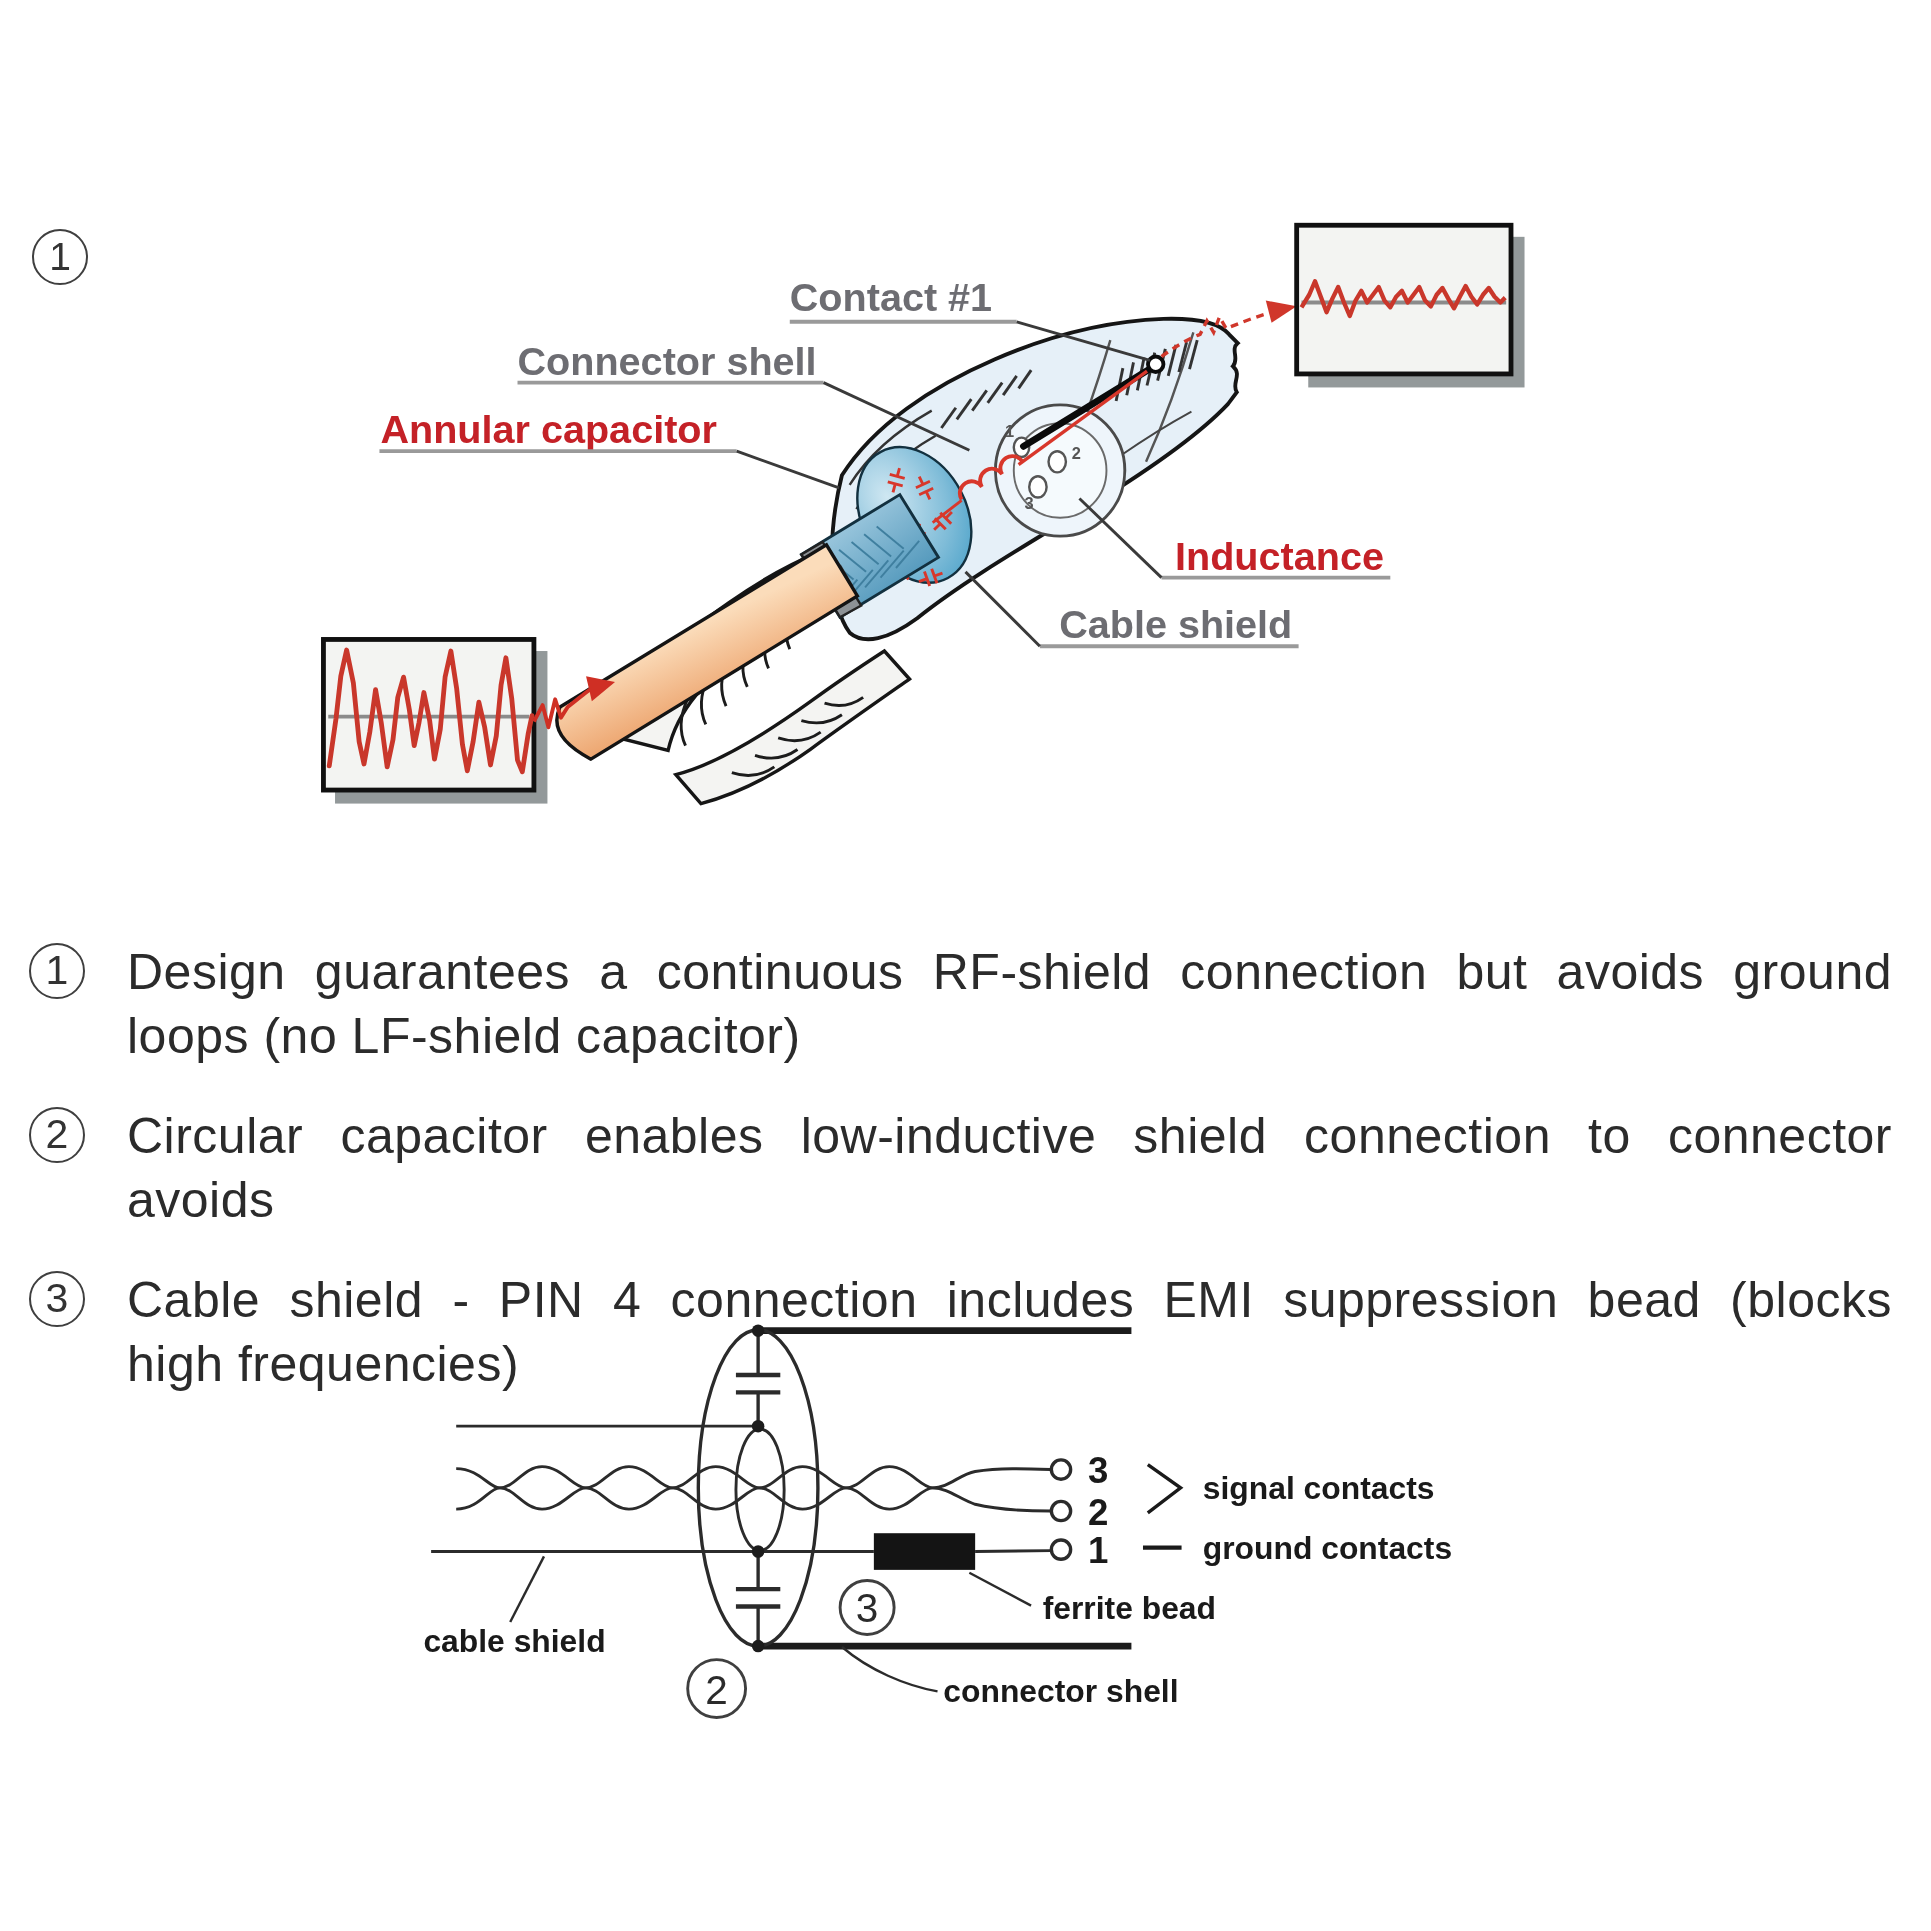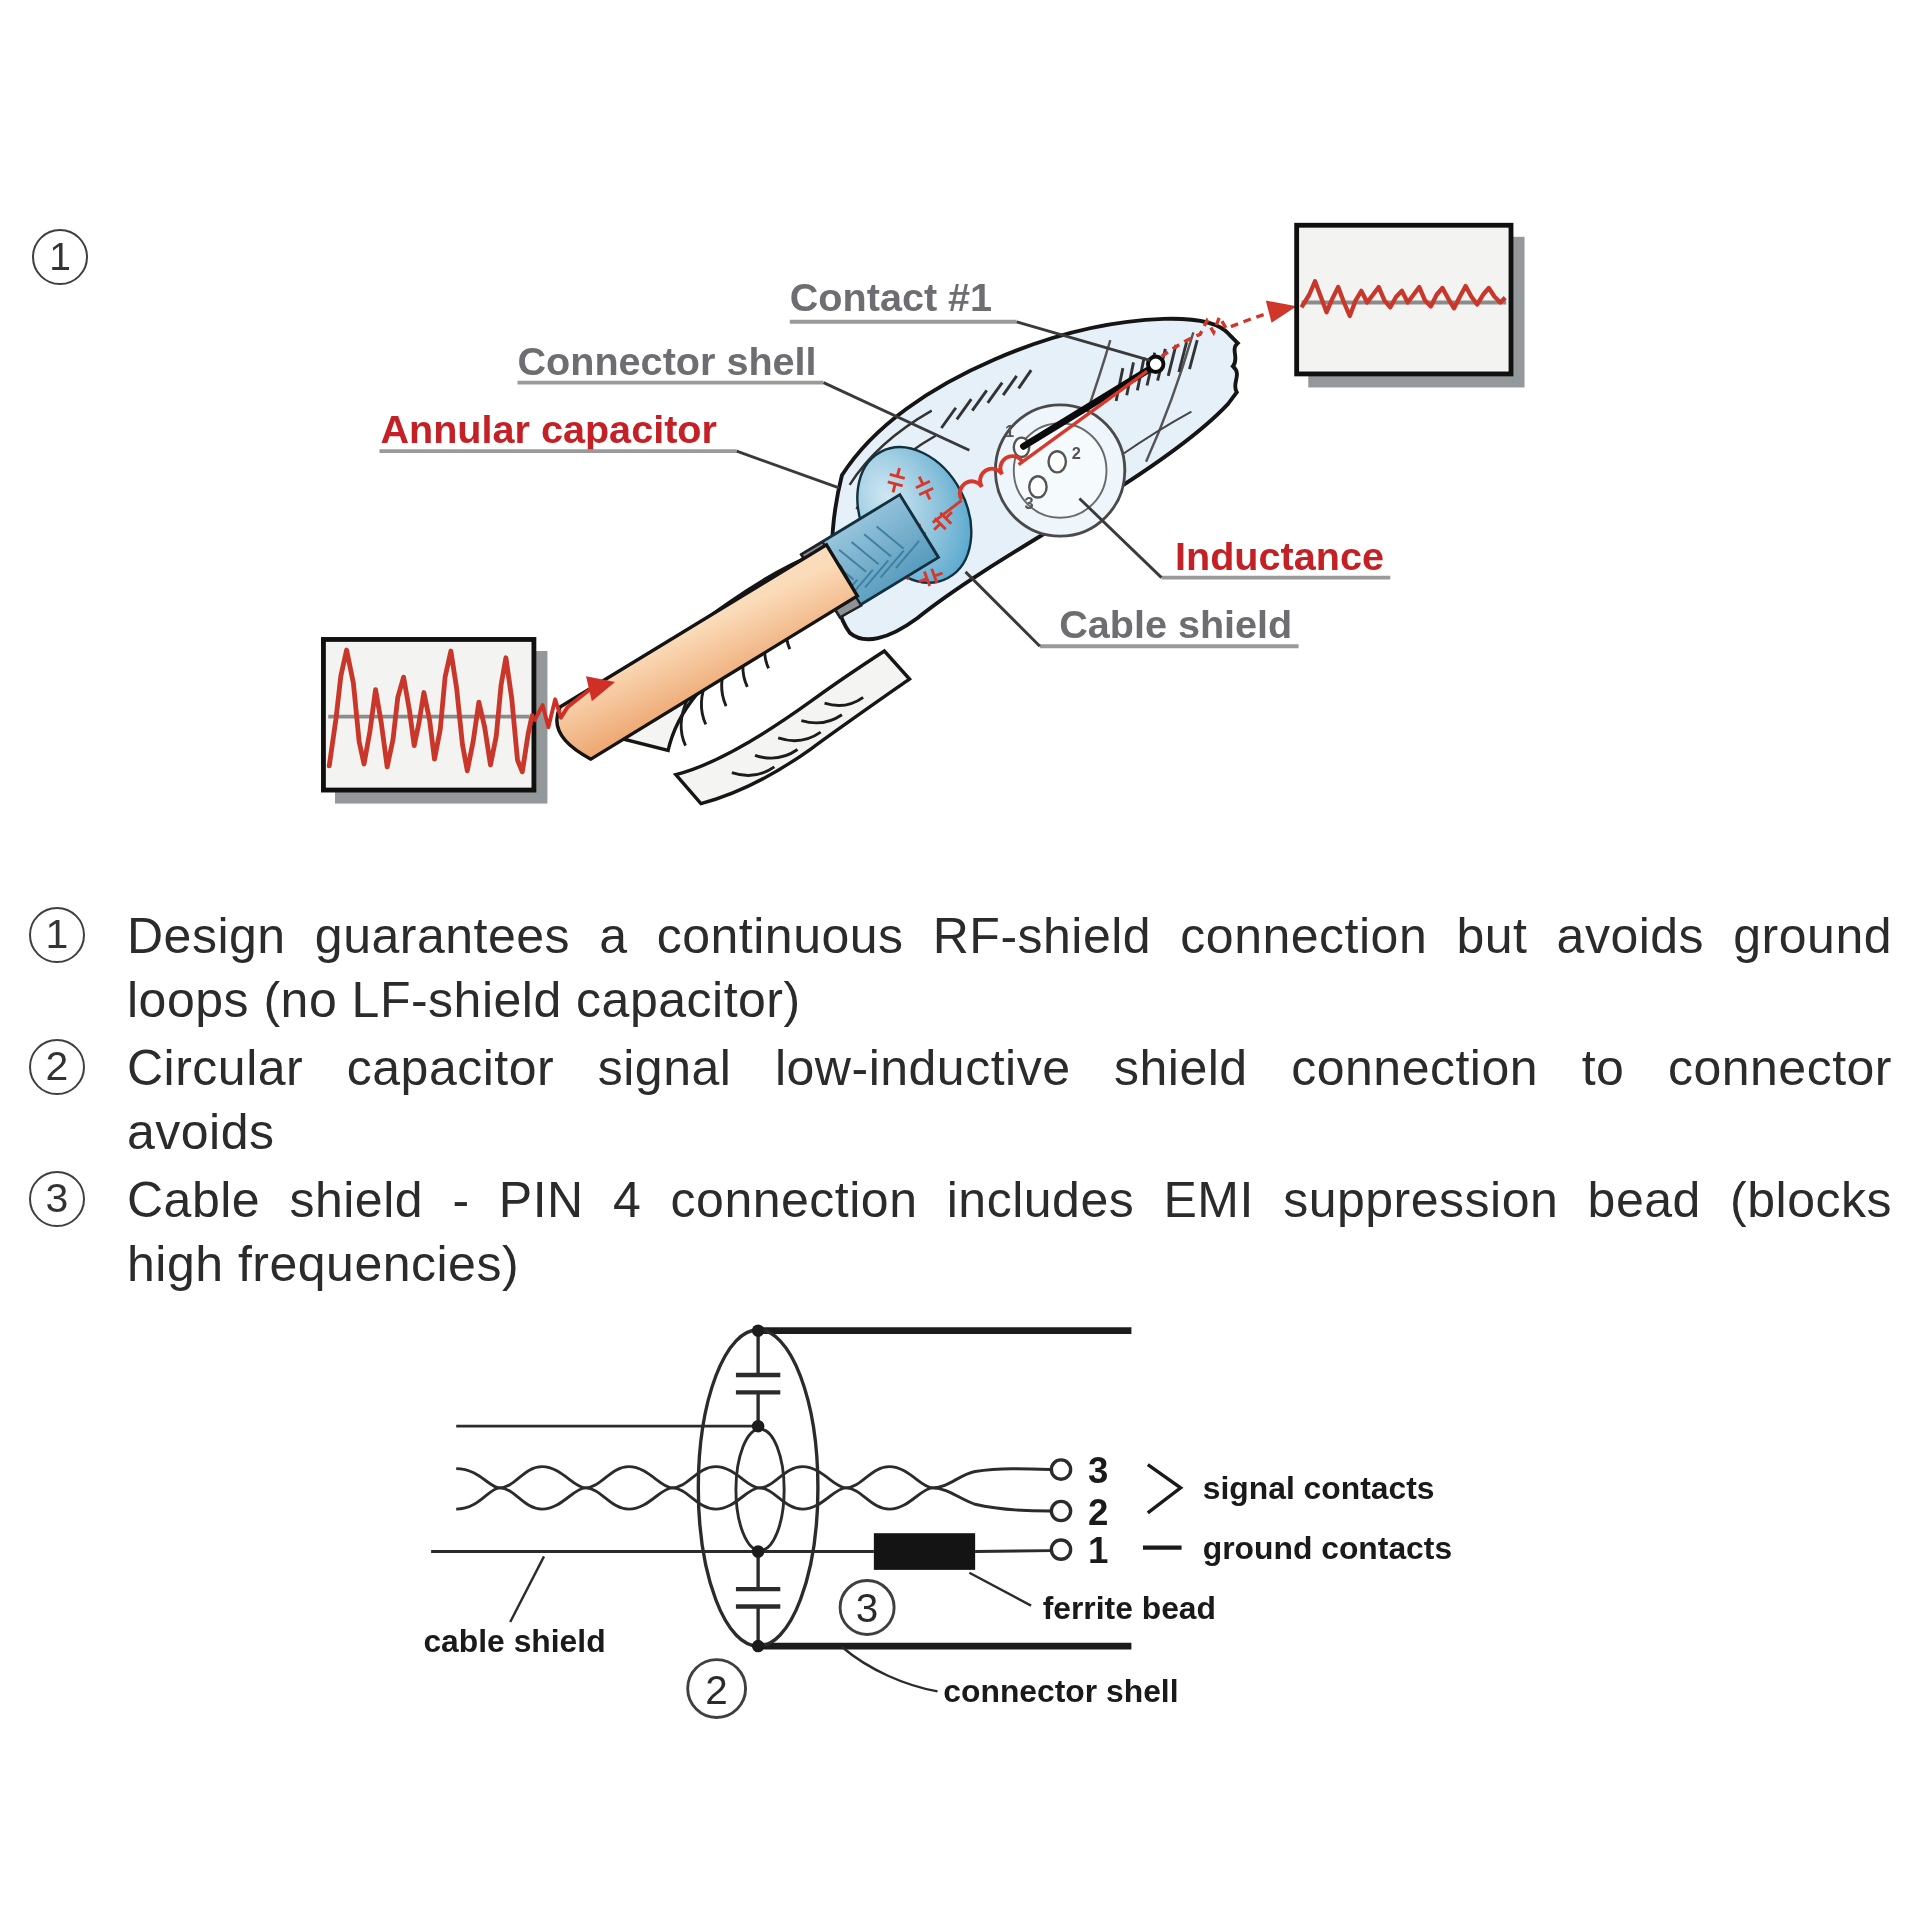--- a/index.html
+++ b/index.html
@@ -7,21 +7,21 @@
         font-family:"Liberation Sans",sans-serif;}
   .circle-badge{box-sizing:border-box;border:2.9px solid #3f3f3f;border-radius:50%;
         display:flex;align-items:center;justify-content:center;
         color:#333;font-weight:300;font-family:"Liberation Sans",sans-serif;}
   #fig-marker{position:absolute;left:32px;top:229px;width:56px;height:56px;font-size:39px;}
   .list{position:absolute;left:127px;top:904px;width:1765px;}
   .item{position:relative;margin:0 0 3.9px 0;}
   .badge{position:absolute;left:-98px;top:2.9px;width:56px;height:56px;font-size:41px;}
   .line{font-size:50px;line-height:64px;color:#2b2b2b;font-weight:300;letter-spacing:0.5px;
         white-space:normal;}
-  .just{text-align:justify;text-align-last:justify;-moz-text-align-last:justify;}
+  .just{text-align:justify;text-align-last:justify;margin-top:36px;-moz-text-align-last:justify;}
   svg{position:absolute;left:0;display:block;}
   #illu{top:174px;}
   #schem{top:1294px;}
   text{font-family:"Liberation Sans",sans-serif;}
   .lblTop{font-size:41px;font-weight:bold;}
   .lblSch{font-size:33px;font-weight:bold;fill:#1a1a1a;}
   .pinNum{font-size:38px;font-weight:bold;fill:#1a1a1a;}
   .tinyNum{font-size:17px;font-weight:bold;fill:#555;}
   .circNum{font-size:42px;font-weight:300;fill:#2b2b2b;text-anchor:middle;}
 </style>
@@ -244,21 +244,21 @@
       <div class="badge circle-badge">
         <span>1</span>
       </div>
       <div class="line just">Design guarantees a continuous RF-shield connection but avoids ground</div>
       <div class="line">loops (no LF-shield capacitor)</div>
     </div>
     <div class="item">
       <div class="badge circle-badge">
         <span>2</span>
       </div>
-      <div class="line just">Circular capacitor signal low-inductive shield connection to connector</div>
+      <div class="line just">Circular capacitor enables low-inductive shield connection to connector</div>
       <div class="line">avoids</div>
     </div>
     <div class="item">
       <div class="badge circle-badge">
         <span>3</span>
       </div>
       <div class="line just">Cable shield - PIN 4 connection includes EMI suppression bead (blocks</div>
       <div class="line">high frequencies)</div>
     </div>
   </div>

